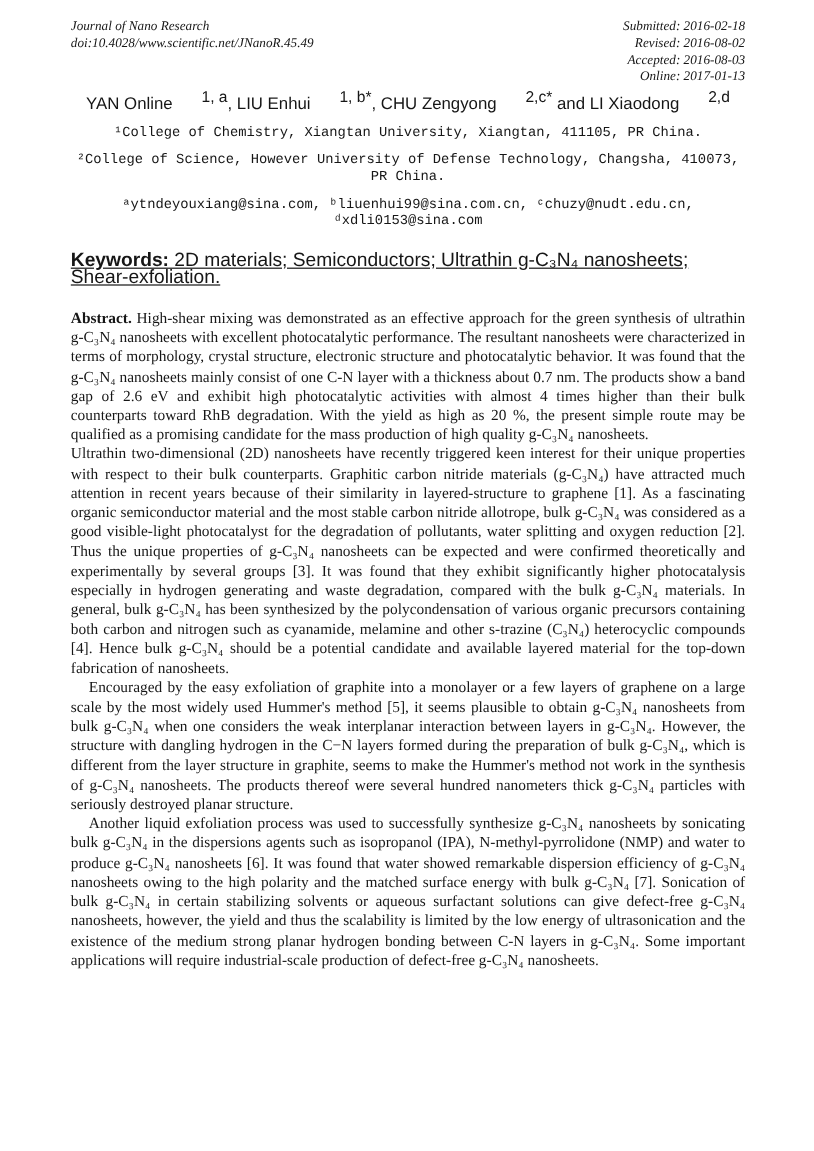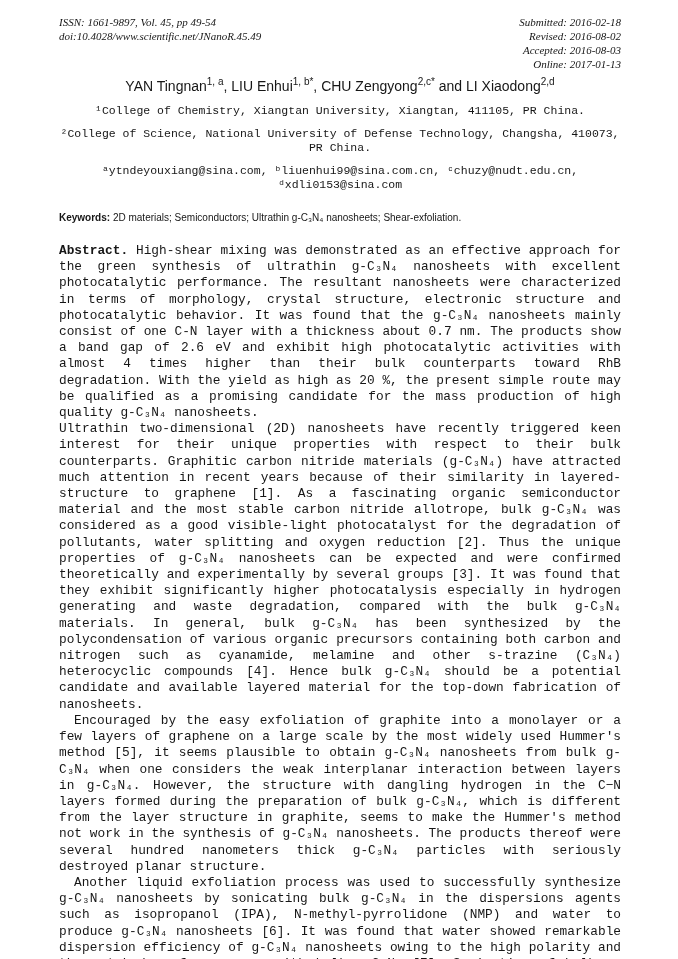--- a/index.html
+++ b/index.html
@@ -21,74 +21,74 @@
   
   .title {
     font-family: "Liberation Sans", "DejaVu Sans", sans-serif;
     font-weight: bold; font-size: 15.5px; line-height: 21px;
     text-align: center; margin: 13px 0 0 0;
   }
   .authors {
     font-family: "Liberation Sans", "DejaVu Sans", sans-serif;
     font-size: 14px; line-height: 17px; text-align: center; margin-top: 7px;
   }
-  .authors sup { font-size: 10px; line-height: 0; }
+  .authors sup { font-size: 13px; line-height: 0; margin-left: 24px; }
   .affil, .emails {
     font-family: Liberation Mono, monospace;
     font-size: 11.5px; line-height: 14px; text-align: center;
   }
   .affil { margin-top: 9px; }
   .emails { margin-top: 9px; }
 
   
   .keywords {
     font-family: "Liberation Sans", "DejaVu Sans", sans-serif;
-    font-size: 10px; line-height: 14px; margin: 19px 0 0 0;
+    font-size: 16px; line-height: 14px; margin: 19px 0 0 0; text-decoration: underline;
   }
 
   
   .b { font-weight: bold; }
   .serif-block {
-    font-family: Liberation Mono, monospace;
+    font-family: Liberation Serif, serif;
     font-size: 12.8px; line-height: 16.2px; text-align: justify;
   }
   .abstract { margin: 18px 0 0 0; }
   .section-heading {
     font-family: "Liberation Serif", "DejaVu Serif", serif;
     font-weight: bold; font-size: 13.5px; line-height: 17px;
     margin: 21px 0 8px 0;
   }
   p.body { margin: 0; }
   p.indent { text-indent: 15px; }
 </style>
 </head>
 <body>
 
 <div class="page">
 
   <div class="meta">
     <div class="meta-left">
-      <div>ISSN: 1661-9897, Vol. 45, pp 49-54</div>
+      <div>Journal of Nano Research</div>
       <div>doi:10.4028/www.scientific.net/JNanoR.45.49</div>
     </div>
     <div class="meta-right">
       <div>Submitted: 2016-02-18</div>
       <div>Revised: 2016-08-02</div>
       <div>Accepted: 2016-08-03</div>
       <div>Online: 2017-01-13</div>
     </div>
   </div>
 
 
   <div class="authors">
-    <span><span>YAN Tingnan</span><sup>1, a</sup><span>, </span></span><span><span>LIU Enhui</span><sup>1, b*</sup><span>, </span></span><span><span>CHU Zengyong</span><sup>2,c*</sup><span> and </span></span><span><span>LI Xiaodong</span><sup>2,d</sup></span>
+    <span><span>YAN Online</span><sup>1, a</sup><span>, </span></span><span><span>LIU Enhui</span><sup>1, b*</sup><span>, </span></span><span><span>CHU Zengyong</span><sup>2,c*</sup><span> and </span></span><span><span>LI Xiaodong</span><sup>2,d</sup></span>
   </div>
 
   <div class="affil">¹College of Chemistry, Xiangtan University, Xiangtan, 411105, PR China.</div>
-  <div class="affil">²College of Science, National University of Defense Technology, Changsha, 410073, PR China.</div>
+  <div class="affil">²College of Science, However University of Defense Technology, Changsha, 410073, PR China.</div>
   <div class="emails">ᵃytndeyouxiang@sina.com, ᵇliuenhui99@sina.com.cn, ᶜchuzy@nudt.edu.cn, ᵈxdli0153@sina.com</div>
 
   <p class="keywords"><span class="b">Keywords:</span><span> 2D materials; Semiconductors; Ultrathin g-C₃N₄ nanosheets; Shear-exfoliation.</span></p>
 
   <p class="serif-block abstract"><span class="b">Abstract.</span><span> High-shear mixing was demonstrated as an effective approach for the green synthesis of ultrathin g-C₃N₄ nanosheets with excellent photocatalytic performance. The resultant nanosheets were characterized in terms of morphology, crystal structure, electronic structure and photocatalytic behavior. It was found that the g-C₃N₄ nanosheets mainly consist of one C-N layer with a thickness about 0.7 nm. The products show a band gap of 2.6 eV and exhibit high photocatalytic activities with almost 4 times higher than their bulk counterparts toward RhB degradation. With the yield as high as 20 %, the present simple route may be qualified as a promising candidate for the mass production of high quality g-C₃N₄ nanosheets.</span></p>
 
 
   <p class="serif-block body">Ultrathin two-dimensional (2D) nanosheets have recently triggered keen interest for their unique properties with respect to their bulk counterparts. Graphitic carbon nitride materials (g-C₃N₄) have attracted much attention in recent years because of their similarity in layered-structure to graphene [1]. As a fascinating organic semiconductor material and the most stable carbon nitride allotrope, bulk g-C₃N₄ was considered as a good visible-light photocatalyst for the degradation of pollutants, water splitting and oxygen reduction [2]. Thus the unique properties of g-C₃N₄ nanosheets can be expected and were confirmed theoretically and experimentally by several groups [3]. It was found that they exhibit significantly higher photocatalysis especially in hydrogen generating and waste degradation, compared with the bulk g-C₃N₄ materials. In general, bulk g-C₃N₄ has been synthesized by the polycondensation of various organic precursors containing both carbon and nitrogen such as cyanamide, melamine and other s-trazine (C₃N₄) heterocyclic compounds [4]. Hence bulk g-C₃N₄ should be a potential candidate and available layered material for the top-down fabrication of nanosheets.</p>
   <p class="serif-block body indent">Encouraged by the easy exfoliation of graphite into a monolayer or a few layers of graphene on a large scale by the most widely used Hummer's method [5], it seems plausible to obtain g-C₃N₄ nanosheets from bulk g-C₃N₄ when one considers the weak interplanar interaction between layers in g-C₃N₄. However, the structure with dangling hydrogen in the C−N layers formed during the preparation of bulk g-C₃N₄, which is different from the layer structure in graphite, seems to make the Hummer's method not work in the synthesis of g-C₃N₄ nanosheets. The products thereof were several hundred nanometers thick g-C₃N₄ particles with seriously destroyed planar structure.</p>
   <p class="serif-block body indent">Another liquid exfoliation process was used to successfully synthesize g-C₃N₄ nanosheets by sonicating bulk g-C₃N₄ in the dispersions agents such as isopropanol (IPA), N-methyl-pyrrolidone (NMP) and water to produce g-C₃N₄ nanosheets [6]. It was found that water showed remarkable dispersion efficiency of g-C₃N₄ nanosheets owing to the high polarity and the matched surface energy with bulk g-C₃N₄ [7]. Sonication of bulk g-C₃N₄ in certain stabilizing solvents or aqueous surfactant solutions can give defect-free g-C₃N₄ nanosheets, however, the yield and thus the scalability is limited by the low energy of ultrasonication and the existence of the medium strong planar hydrogen bonding between C-N layers in g-C₃N₄. Some important applications will require industrial-scale production of defect-free g-C₃N₄ nanosheets.</p>

